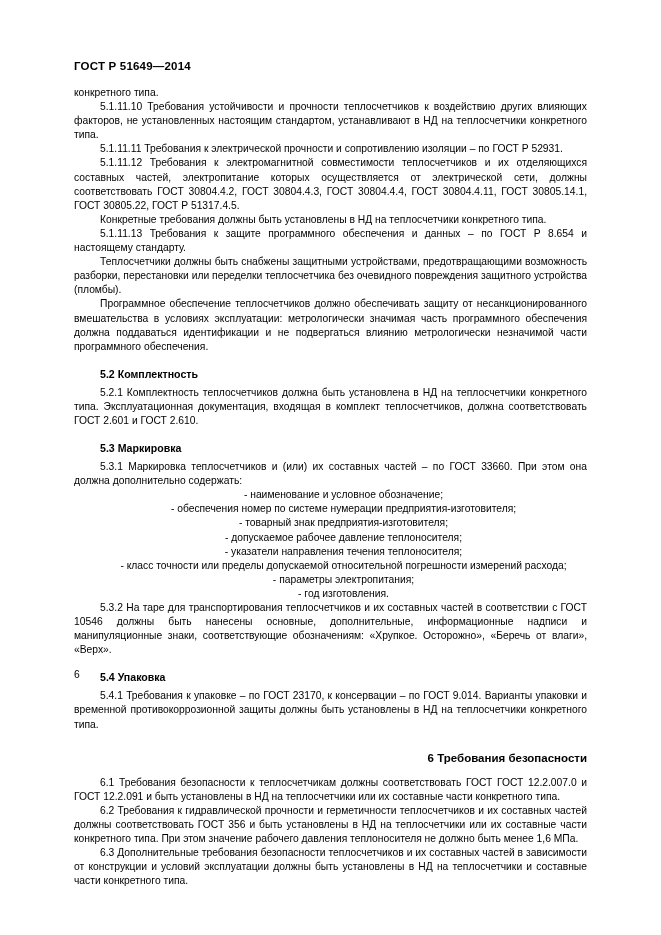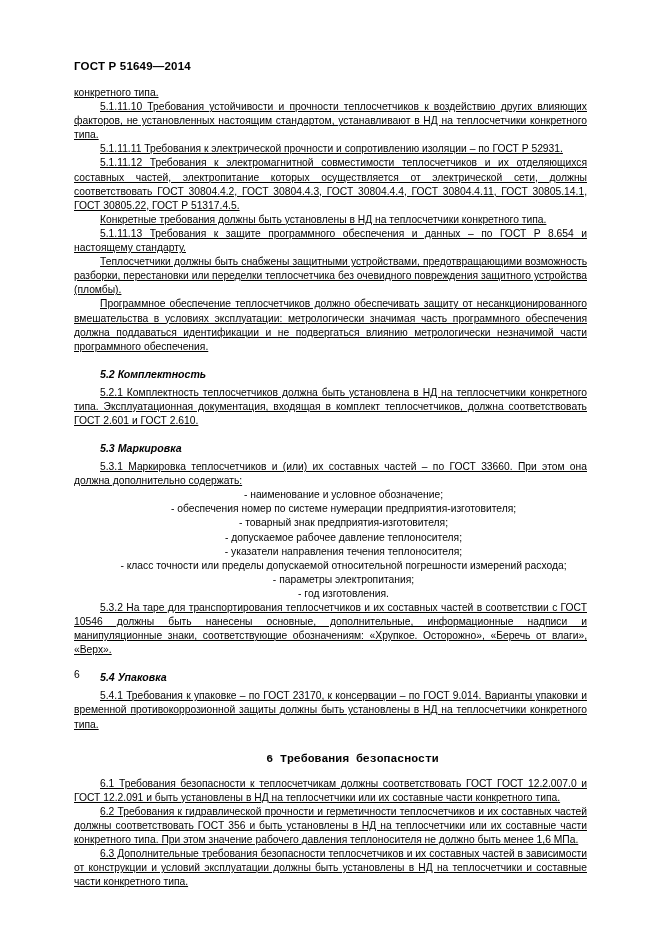--- a/index.html
+++ b/index.html
@@ -28,43 +28,40 @@
     font-weight: bold;
     letter-spacing: 0.2px;
     margin-bottom: 14px;
   }
   p {
     margin: 0 0 0 0;
     font-size: 10.3px;
     line-height: 14.1px;
     text-align: justify;
     text-justify: inter-word;
-    text-decoration: underline;
   }
   p.ind {
     text-indent: 26px;
   }
   p.noind {
     text-indent: 0;
   }
   .section-head {
     font-size: 10.6px;
     font-weight: bold;
     margin: 14px 0 0 0;
     text-indent: 26px;
     text-align: left;
-    font-style: italic;
   }
   .section-head-big {
     font-size: 11.5px;
     font-weight: bold;
     margin: 20px 0 0 0;
     text-indent: 44px;
-    text-align: center;
-    font-family: Liberation Mono, monospace;
+    text-align: right;
   }
   .gap {
     height: 12px;
   }
   .gap-sm {
     height: 6px;
   }
   .list-line {
     font-size: 10.3px;
     line-height: 14.1px;

